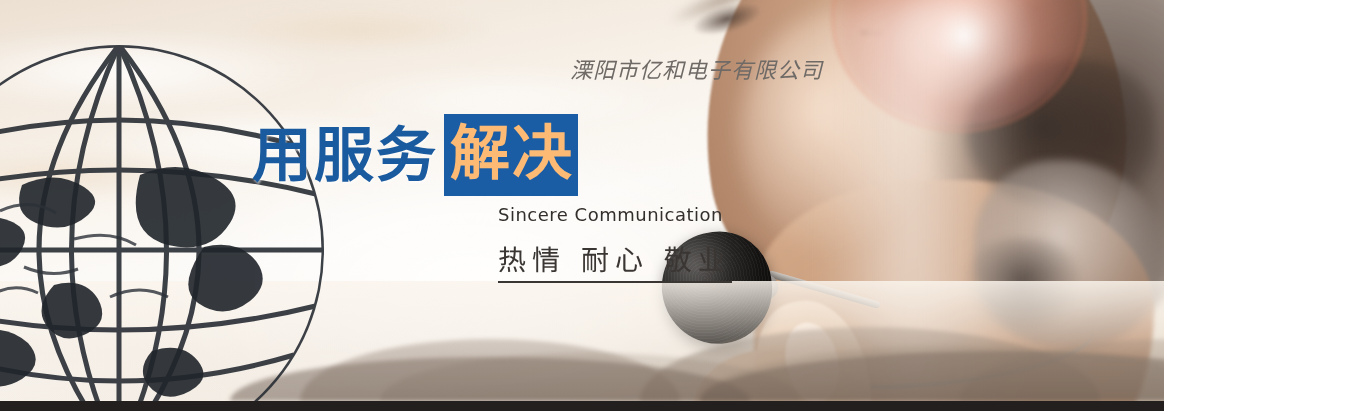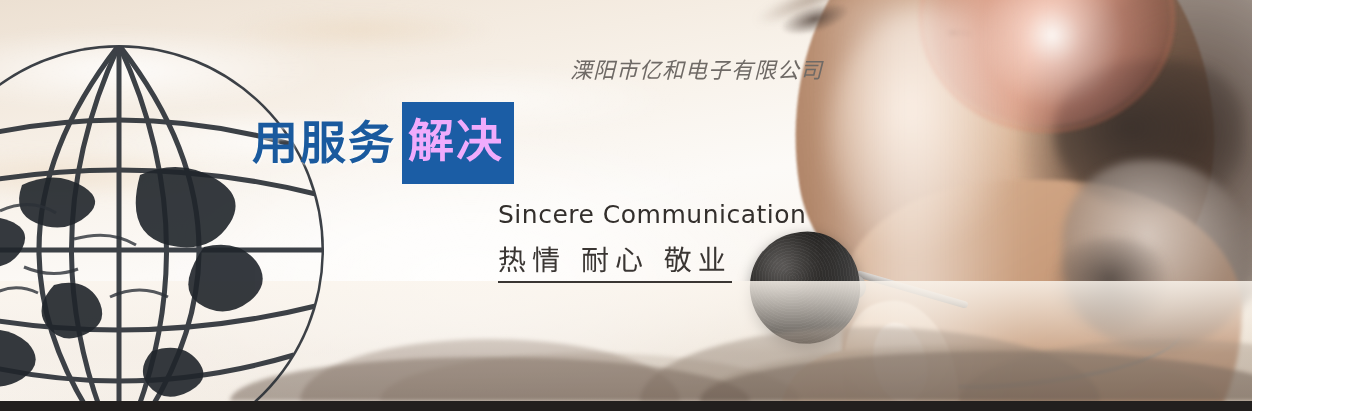--- a/index.html
+++ b/index.html
@@ -5,21 +5,21 @@
 <style>
   html, body {
     margin: 0;
     padding: 0;
     background: #ffffff;
   }
   * { box-sizing: border-box; }
 
   .banner {
     position: relative;
-    width: 1252px;
+    width: 1164px;
     height: 411px;
     overflow: hidden;
     font-family: "Liberation Sans", "DejaVu Sans", sans-serif;
     background: #f7efe6;
   }
 
   
 
   
   .bg-sky {
@@ -330,34 +330,34 @@
     font-family: "DejaVu Sans", "Liberation Sans", sans-serif;
   }
 
   .headline {
     position: absolute;
     left: 252px; top: 98px;
     display: flex;
     align-items: center;
     white-space: nowrap;
     font-weight: bold;
-    font-size: 46px;
+    font-size: 60px;
     line-height: 74px;
     letter-spacing: 2px;
     color: #1a5a9e;
     font-family: "DejaVu Sans", "Liberation Sans", sans-serif;
     text-shadow: 1px 2px 2px rgba(255,255,255,.55);
   }
   .headline .seg { display: inline-block; }
   .headline .hl {
     display: inline-block;
     background: #1b5da5;
-    color: #f0abfc;
-    padding: 2px 10px 6px 6px;
-    margin: 4px 6px;
+    color: #fdba74;
+    padding: 2px 4px 6px 6px;
+    margin: 16px 6px;
     text-shadow: none;
   }
 
   .slogans {
     position: absolute;
     left: 498px; top: 196px;
     font-family: "DejaVu Sans", "Liberation Sans", sans-serif;
   }
   .slogan-block { margin-bottom: 12px; }
   .slogan-cn {
@@ -365,21 +365,21 @@
     font-size: 28px;
     line-height: 38px;
     letter-spacing: 3px;
     white-space: nowrap;
     border-bottom: 2px solid currentColor;
     padding-bottom: 1px;
   }
   .slogan-cn.red  { color: #ab3b3b; }
   .slogan-cn.dark { color: #3a3633; letter-spacing: 6px; }
   .slogan-en {
-    font-size: 25px;
+    font-size: 18px;
     line-height: 30px;
     letter-spacing: .5px;
     color: #332f2c;
     white-space: nowrap;
     margin-top: 4px;
     font-family: "DejaVu Sans", "Liberation Sans", sans-serif;
   }
   .slogan-block.second { }
 </style>
 </head>

